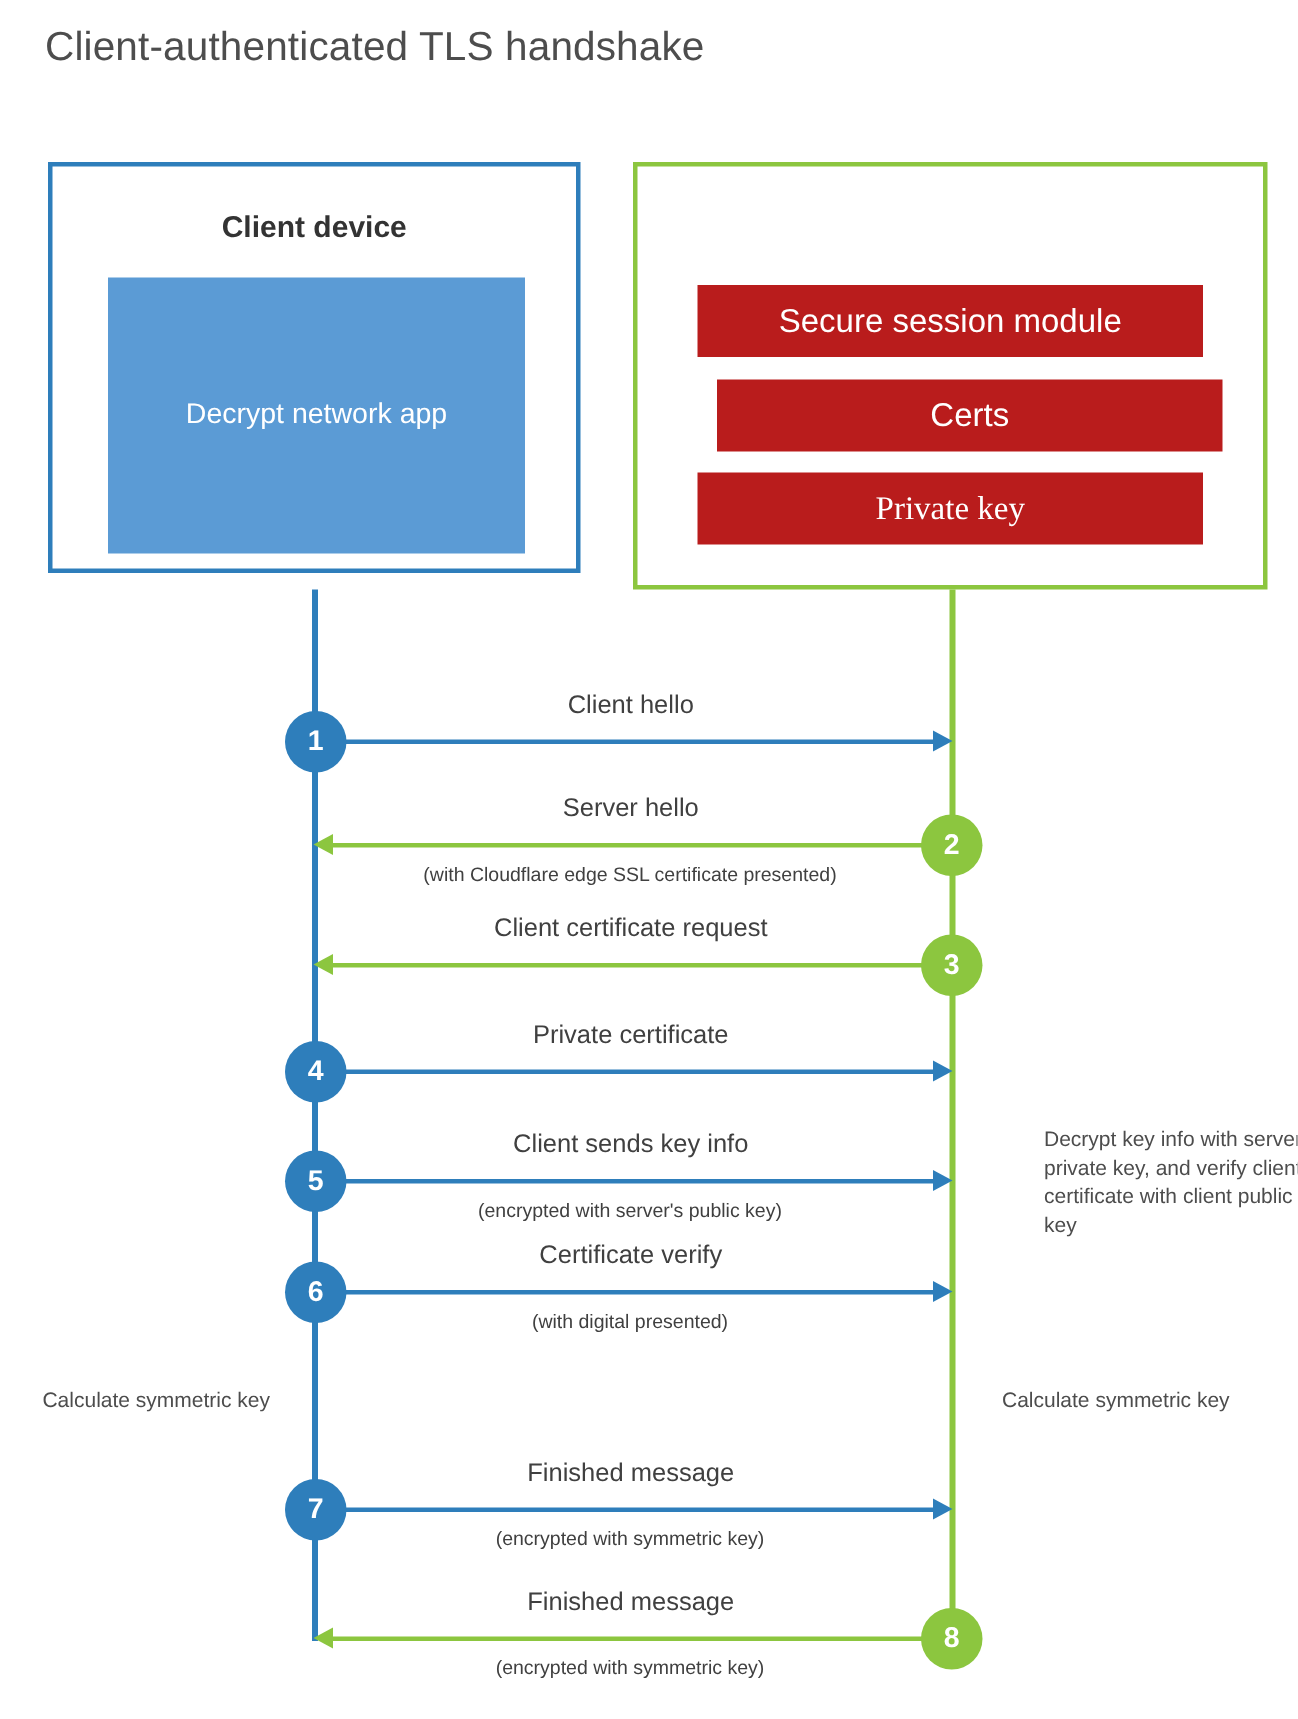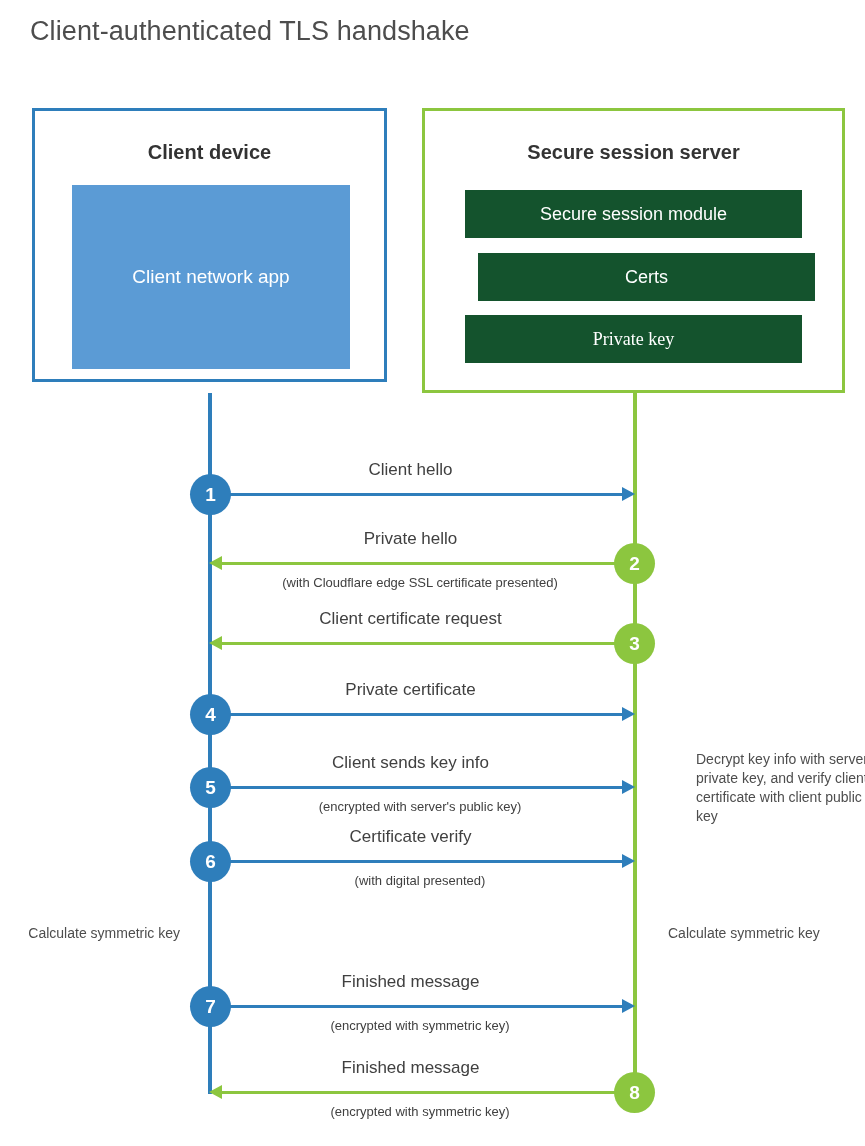--- a/index.html
+++ b/index.html
@@ -77,23 +77,23 @@
     justify-content: center;
     text-align: center;
     padding: 0 10px;
     box-sizing: border-box;
   }
   .server-module {
     position: absolute;
     left: 40px;
     width: 337px;
     height: 48px;
-    background: #14532d;
+    background: #b91c1c;
     color: #ffffff;
-    font-size: 18px;
+    font-size: 22px;
     display: flex;
     align-items: center;
     justify-content: center;
     text-align: center;
   }
   .server-module.m0 { top: 79px; }
   .server-module.m1 { top: 142px; margin-left: 13px; }
   .server-module.m2 { top: 204px; font-family: Liberation Serif, serif; }
 
   
@@ -137,21 +137,21 @@
   .arrow-head.right {
     border-left-width: 13px;
     border-left-style: solid;
   }
   .arrow-head.left {
     border-right-width: 13px;
     border-right-style: solid;
   }
   .msg-label {
     position: absolute;
-    left: 200px;
+    left: 210px;
     width: 421px;
     text-align: center;
     font-size: 17px;
     color: #404040;
     top: -34px;
   }
   .msg-sublabel {
     position: absolute;
     left: 180px;
     width: 480px;
@@ -210,45 +210,44 @@
 </style>
 </head>
 <body>
 
 <div id="canvas">
 
   <div class="page-title">Client-authenticated TLS handshake</div>
 
   <div class="party-box client">
     <div class="party-title">Client device</div>
-    <div class="client-app-box">Client network app</div>
+    <div class="client-app-box">Decrypt network app</div>
   </div>
 
   <div class="party-box server">
-    <div class="party-title">Secure session server</div>
     <div class="server-module m0">Secure session module</div>
     <div class="server-module m1">Certs</div>
     <div class="server-module m2">Private key</div>
   </div>
 
   <div class="lifeline client-line"></div>
   <div class="lifeline server-line"></div>
 
   <div class="msg" style="top:494px">
     <div class="arrow-line ln-blue" style="left:210px;width:412px"></div>
     <div class="arrow-head right ah-blue" style="left:622px"></div>
     <div class="msg-label">Client hello</div>
     <div class="msg-sublabel"></div>
     <div class="step-circle on-client c-blue">1</div>
   </div>
 
   <div class="msg" style="top:563px">
     <div class="arrow-line ln-green" style="left:222px;width:412px"></div>
     <div class="arrow-head left ah-green" style="left:209px"></div>
-    <div class="msg-label">Private hello</div>
+    <div class="msg-label">Server hello</div>
     <div class="msg-sublabel">(with Cloudflare edge SSL certificate presented)</div>
     <div class="step-circle on-server c-green">2</div>
   </div>
 
   <div class="msg" style="top:643px">
     <div class="arrow-line ln-green" style="left:222px;width:412px"></div>
     <div class="arrow-head left ah-green" style="left:209px"></div>
     <div class="msg-label">Client certificate request</div>
     <div class="msg-sublabel"></div>
     <div class="step-circle on-server c-green">3</div>

